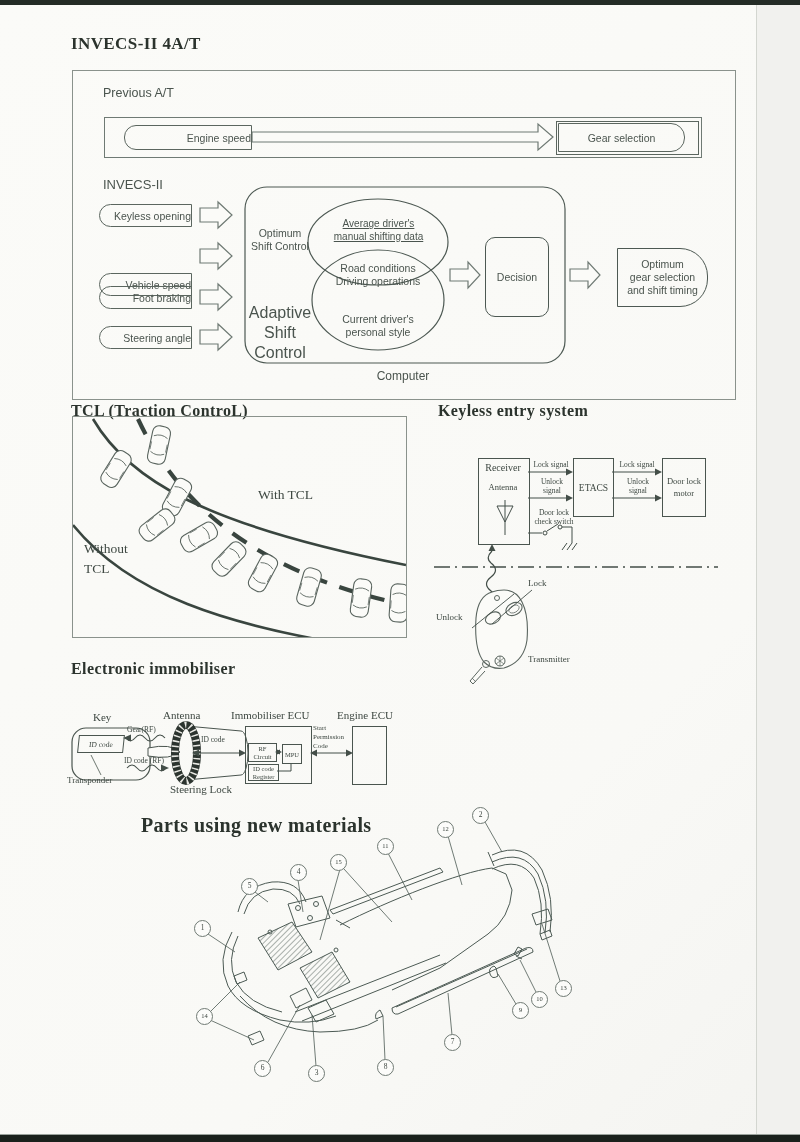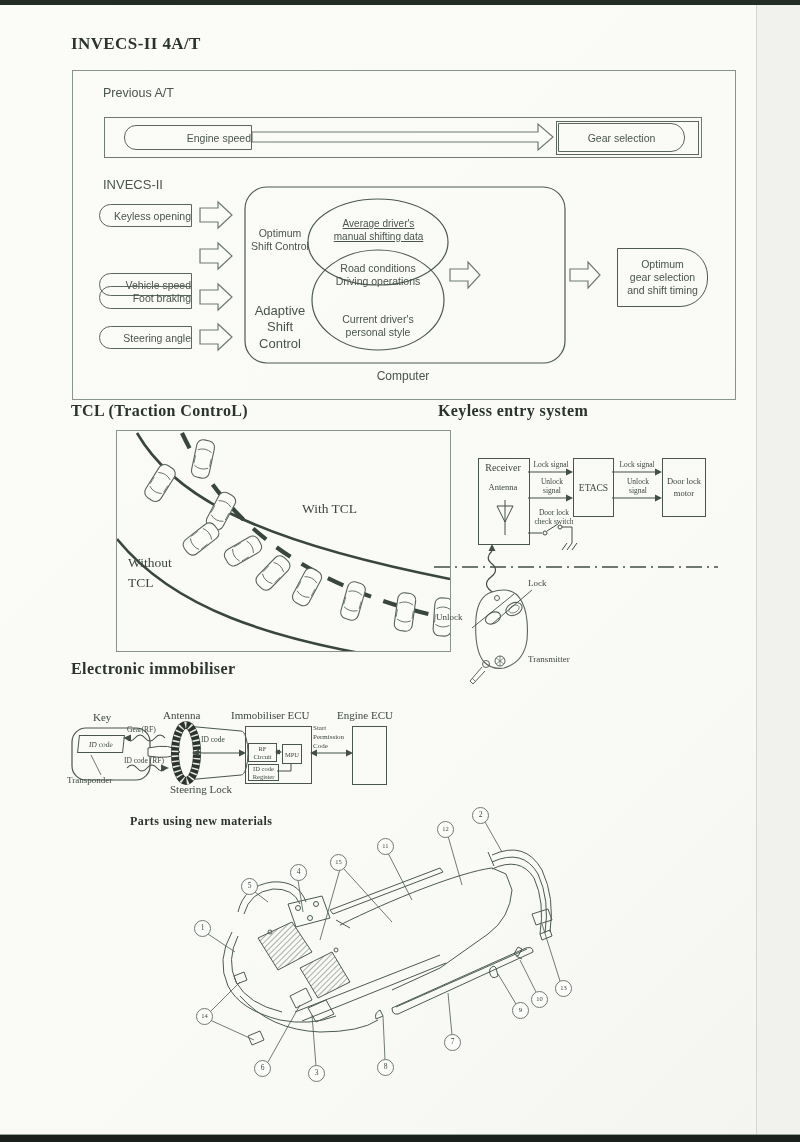--- a/index.html
+++ b/index.html
@@ -67,36 +67,39 @@
     </div>
   <div class="abs pill-l flexc" style="left:99px;top:286px;width:91px;height:21px;font-size:10.5px;">
       <span class="sans">Foot braking</span>
     </div>
   <div class="abs pill-l flexc" style="left:99px;top:326px;width:91px;height:21px;font-size:10.5px;">
       <span class="sans">Steering angle</span>
     </div>
 
   <div class="abs sans pre ctr" style="left:247px;top:227px;width:66px;font-size:10.5px;line-height:1.25;">Optimum
 Shift Control</div>
-  <div class="abs sans pre ctr" style="left:247px;top:303px;width:66px;font-size:13px;line-height:1.25;">Adaptive
+  <div class="abs sans pre ctr" style="left:247px;top:303px;width:66px;font-size:16px;line-height:1.25;">Adaptive
 Shift Control</div>
   <div class="abs sans pre ctr" style="left:315px;top:218px;width:127px;font-size:10px;line-height:1.25;text-decoration:underline;">Average driver's
 manual shifting data</div>
   <div class="abs sans pre ctr" style="left:318px;top:262px;width:120px;font-size:10.5px;line-height:1.25;">Road conditions
 Driving operations</div>
   <div class="abs sans pre ctr" style="left:318px;top:313px;width:120px;font-size:10.5px;line-height:1.25;">Current driver's
 personal style</div>
 
+  <div class="abs flexc" style="left:485px;top:237px;width:62px;height:78px;border:1.2px solid #4d5953;border-radius:10px;font-size:10.5px;">
+      <span class="sans">Decision</span>
+    </div>
   <div class="abs flexc pre ctr" style="left:617px;top:248px;width:89px;height:57px;border:1.2px solid #4d5953;border-radius:0 28px 28px 0;font-size:10.5px;line-height:1.25;"><span class="sans pre ctr">Optimum
 gear selection
 and shift timing</span></div>
   <div class="abs sans ctr" style="left:350px;top:369px;width:106px;font-size:12px;">Computer</div>
 
   <div class="abs h1" style="left:71px;top:402px;font-size:16px;">TCL (Traction ControL)</div>
-  <div class="abs box" style="left:72px;top:430px;width:333px;height:220px;border-color:#8a928c;overflow:hidden;margin-left:44px;">
+  <div class="abs box" style="left:72px;top:416px;width:333px;height:220px;border-color:#8a928c;overflow:hidden;">
     <svg style="left:0;top:0;" width="333" height="220" viewBox="0 0 333 220">
       <defs>
         <g id="car">
           <rect x="-9" y="-19" width="18" height="38" rx="6.5" fill="#fbfbf8" stroke="#5a655f" stroke-width="1.1"></rect>
           <path d="M-7,-8 Q0,-12 7,-8" fill="none" stroke="#5a655f" stroke-width="0.9"></path>
           <path d="M-7,8 Q0,12 7,8" fill="none" stroke="#5a655f" stroke-width="0.9"></path>
           <line x1="-8" y1="-2" x2="-8" y2="6" stroke="#5a655f" stroke-width="0.8"></line>
           <line x1="8" y1="-2" x2="8" y2="6" stroke="#5a655f" stroke-width="0.8"></line>
         </g>
       </defs>
@@ -241,21 +244,21 @@
         <span class="serif">MPU</span>
       </div>
     <div class="abs flexc pre ctr" style="left:183px;top:57px;width:29px;height:15px;border:1px solid #4a554f;font-size:6.5px;line-height:1.15;"><span class="serif pre ctr">ID code
 Register</span></div>
     <div class="abs serif pre" style="left:248px;top:17px;font-size:7px;line-height:1.25;">Start
 Permission
 Code</div>
     <div class="abs box" style="left:287px;top:19px;width:33px;height:57px;border-color:#4a554f;"></div>
   </div>
 
-  <div class="abs h1" style="left:130px;top:814px;font-size:12px;">Parts using new materials</div>
+  <div class="abs h1" style="left:141px;top:814px;font-size:20px;">Parts using new materials</div>
   <div class="abs" style="left:140px;top:800px;width:480px;height:300px;">
     <svg style="left:0;top:0;" width="480" height="300" viewBox="0 0 480 300">
       <defs>
         <pattern id="hatch" width="4" height="4" patternTransform="rotate(45)" patternUnits="userSpaceOnUse">
           <line x1="0" y1="0" x2="0" y2="4" stroke="#5a655f" stroke-width="1"></line>
         </pattern>
       </defs>
       <g fill="none" stroke="#4c5a54" stroke-width="1">
         <g>
           <path d="M352,55 Q385,40 402,70 Q415,98 410,132"></path>

